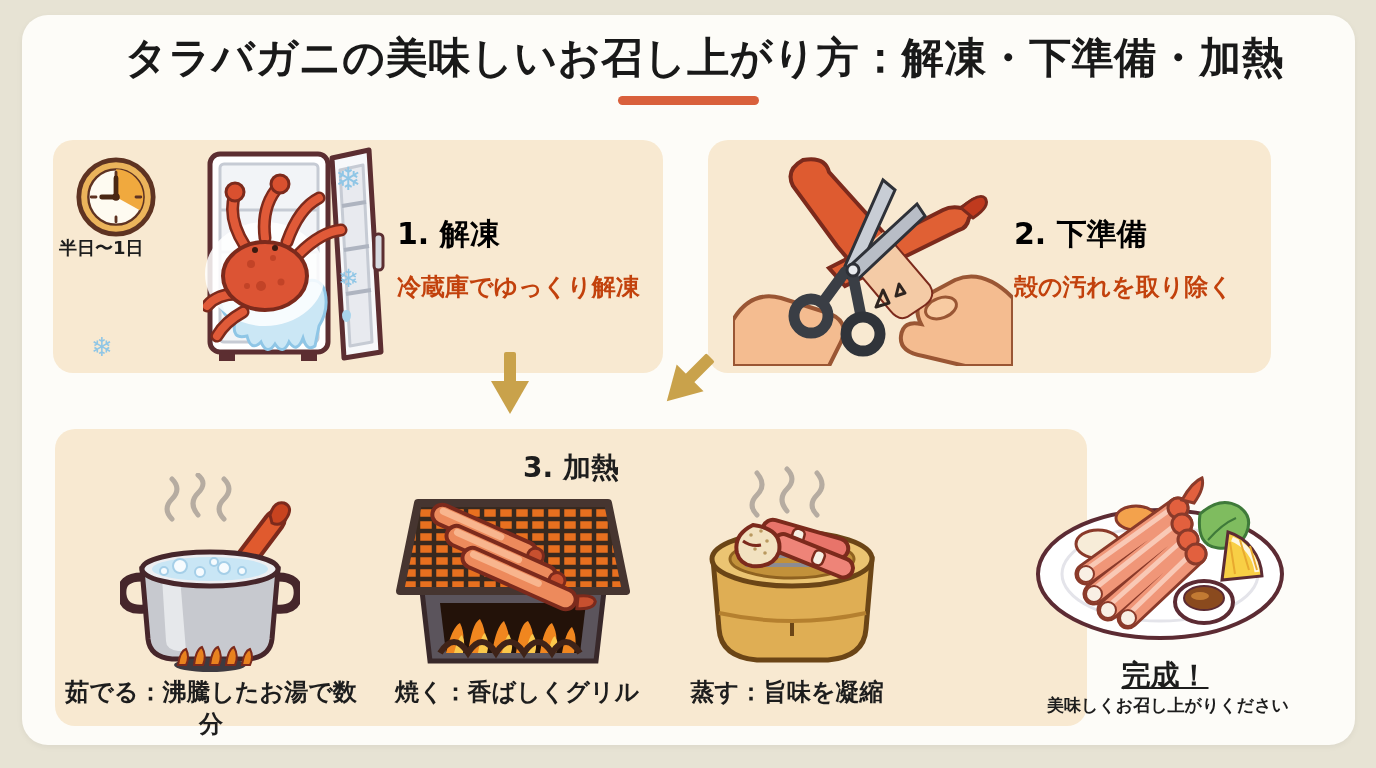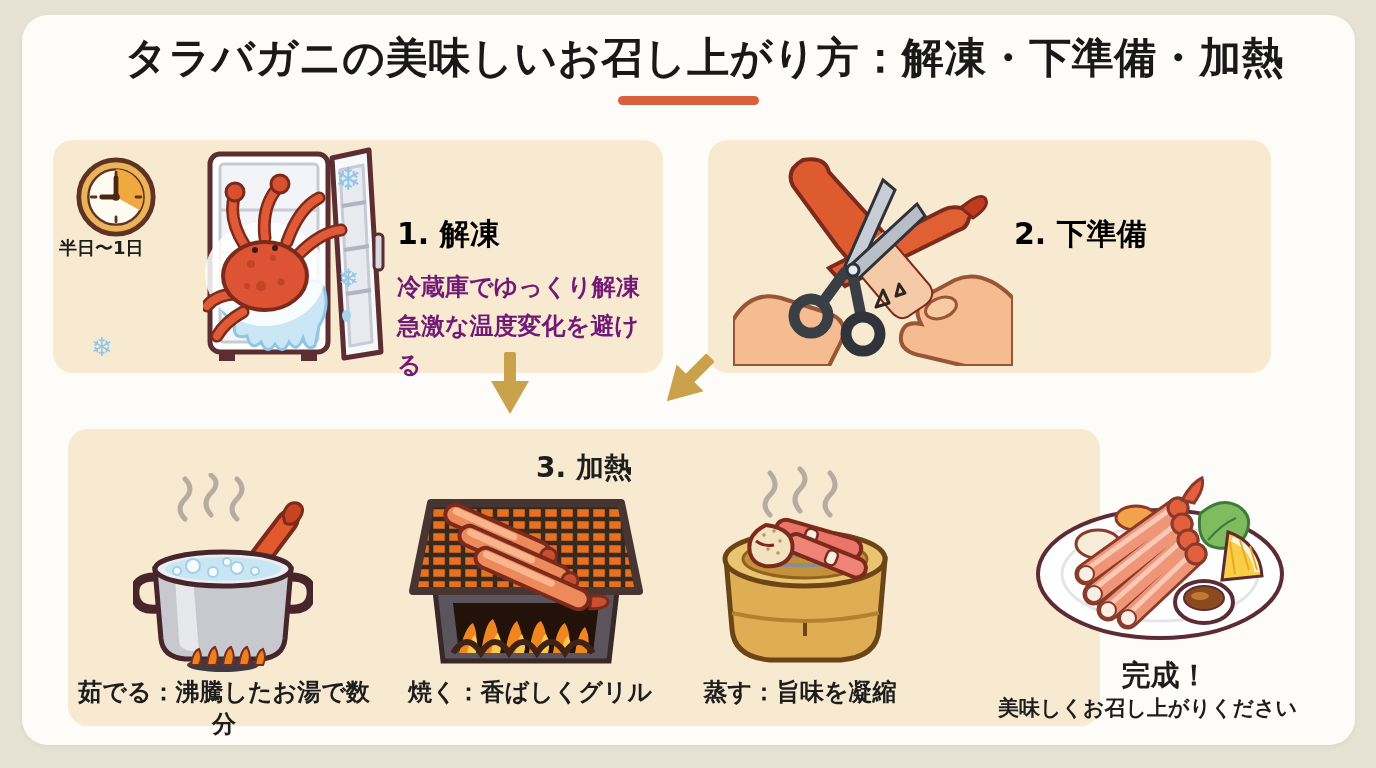--- a/index.html
+++ b/index.html
@@ -9,35 +9,35 @@
   .panel{position:absolute;left:22px;top:15px;width:1333px;height:730px;
          background:#FDFCF8;border-radius:26px;box-shadow:0 2px 6px rgba(0,0,0,.05);}
   .abs{position:absolute;}
   .title{position:absolute;left:0;right:0;top:30px;margin:0;text-align:center;
          font-size:42px;font-weight:800;letter-spacing:0.5px;color:#191919;padding-left:33px;}
   .underline{position:absolute;left:618px;top:96px;width:141px;height:9px;
              border-radius:5px;background:#D9603C;}
   .card{position:absolute;background:#F8E9D1;border-radius:20px;}
   .card1{left:53px;top:140px;width:610px;height:233px;}
   .card2{left:708px;top:140px;width:563px;height:233px;}
-  .card3{left:55px;top:429px;width:1032px;height:297px;margin-left:13px;}
+  .card3{left:55px;top:429px;width:1032px;height:297px;}
   .step-heading{position:absolute;font-size:30px;font-weight:800;color:#000000;}
-  .step-lines{position:absolute;font-size:24px;font-weight:700;line-height:39px;color:#701a75;}
+  .step-lines{position:absolute;font-size:24px;font-weight:700;line-height:39px;color:#c2410c;}
   .time-label{position:absolute;left:6px;top:96px;width:108px;text-align:left;
               font-size:18px;font-weight:800;}
   .heat-heading{position:absolute;left:0;right:0;top:20px;text-align:center;
                 font-size:28px;font-weight:800;}
   .caption{position:absolute;top:247px;text-align:center;font-size:24px;font-weight:800;}
   .snow{position:absolute;color:#8FC6E6;font-weight:400;}
   .droplet{position:absolute;width:9px;height:12px;background:#A9D5EC;
            border-radius:50% 50% 50% 50%/40% 40% 60% 60%;}
   .result-heading{position:absolute;left:1020px;top:656px;width:290px;text-align:center;
-                  font-size:29px;font-weight:800;}
-  .result-subtitle{position:absolute;left:998px;top:694px;width:340px;
-                   font-size:21px;font-weight:800;}
+                  font-size:29px;font-weight:800;text-decoration:underline;}
+  .result-subtitle{position:absolute;left:998px;top:694px;width:340px;text-align:center;
+                   font-size:17px;font-weight:800;}
   svg{display:block;}
 </style>
 </head>
 <body>
 
 <div class="canvas">
   <div class="panel"></div>
 
   <h1 class="title">タラバガニの美味しいお召し上がり方：解凍・下準備・加熱</h1>
   <div class="underline"></div>
@@ -88,21 +88,20 @@
     </svg>
 
     <span class="snow" style="left:282px;top:20px;font-size:32px">❄</span>
     <span class="snow" style="left:285px;top:124px;font-size:25px">❄</span>
     <span class="snow" style="left:38px;top:192px;font-size:26px">❄</span>
     <span class="droplet" style="left:289px;top:170px"></span>
 
     <div class="step-heading" style="left:344px;top:74px">1. 解凍</div>
     <div class="step-lines" style="left:344px;top:128px">
       <div>冷蔵庫でゆっくり解凍</div>
-      <div>急激な温度変化を避ける</div>
     </div>
   </section>
 
   <section class="card card2">
     <svg class="abs" style="left:25px;top:8px" width="280" height="218" viewBox="0 0 280 218">
       <path d="M0 172 Q18 142 48 150 L92 164 Q118 172 108 194 L96 218 L0 218 Z" fill="#F4BC90" stroke="#9A5634" stroke-width="4"></path>
       <path d="M280 150 Q250 120 222 132 L196 146 Q178 156 188 176 Q170 172 168 188 Q166 204 190 208 L232 218 L280 218 Z" fill="#F4BC90" stroke="#9A5634" stroke-width="4"></path>
       <ellipse cx="208" cy="160" rx="16" ry="10" fill="#F8CBA2" stroke="#9A5634" stroke-width="3" transform="rotate(-20 208 160)"></ellipse>
       <path d="M96 120 L210 62 Q218 58 228 60 L240 52 Q252 46 246 62 L236 70 Q234 80 226 82 L112 138 Z" fill="#E06034" stroke="#7C2A1C" stroke-width="4"></path>
       <path d="M228 60 Q246 44 252 50 Q258 58 240 70 Z" fill="#C03A1E" stroke="#7C2A1C" stroke-width="3"></path>
@@ -112,20 +111,21 @@
       <polygon points="108,126 184,56 192,68 122,134" fill="#B8BDC6" stroke="#2E3138" stroke-width="3"></polygon>
       <path d="M112 124 L90 154 M120 128 L128 168" stroke="#3A3E45" stroke-width="11" stroke-linecap="round"></path>
       <circle cx="78" cy="168" r="17" fill="none" stroke="#3A3E45" stroke-width="11"></circle>
       <circle cx="130" cy="186" r="17" fill="none" stroke="#30343A" stroke-width="11"></circle>
       <circle cx="120" cy="122" r="6" fill="#E8EAEE" stroke="#2E3138" stroke-width="3"></circle>
       <path d="M150 142 l-7 17 l13 -4 z M166 136 l-3 12 l9 -3 z" fill="none" stroke="#2E2520" stroke-width="3" stroke-linejoin="round"></path>
     </svg>
 
     <div class="step-heading" style="left:306px;top:74px">2. 下準備</div>
     <div class="step-lines" style="left:306px;top:128px">
+      <div>殻の汚れを取り除く</div>
     </div>
   </section>
 
   <svg class="abs" style="left:490px;top:352px" width="40" height="64" viewBox="0 0 40 64">
     <rect x="14" y="0" width="12" height="34" rx="2" fill="#C9A24B"></rect>
     <polygon points="1,29 39,29 20,62" fill="#C9A24B"></polygon>
   </svg>
   <svg class="abs" style="left:668px;top:348px;transform:rotate(45deg)" width="40" height="64" viewBox="0 0 40 64">
     <rect x="14" y="0" width="12" height="34" rx="2" fill="#C9A24B"></rect>
     <polygon points="1,29 39,29 20,62" fill="#C9A24B"></polygon>

